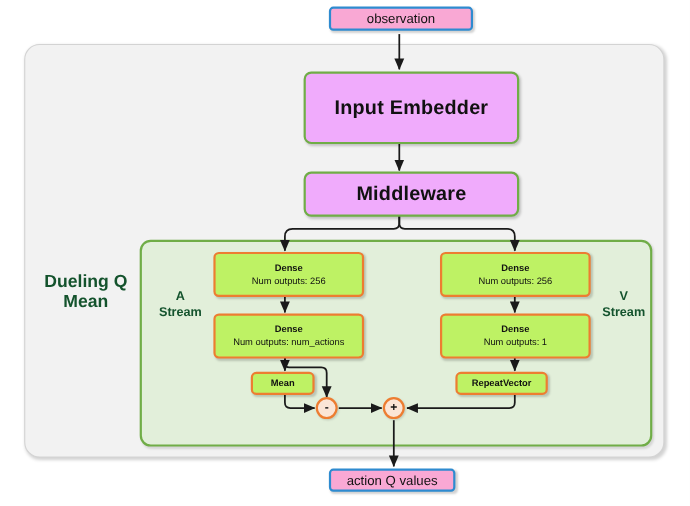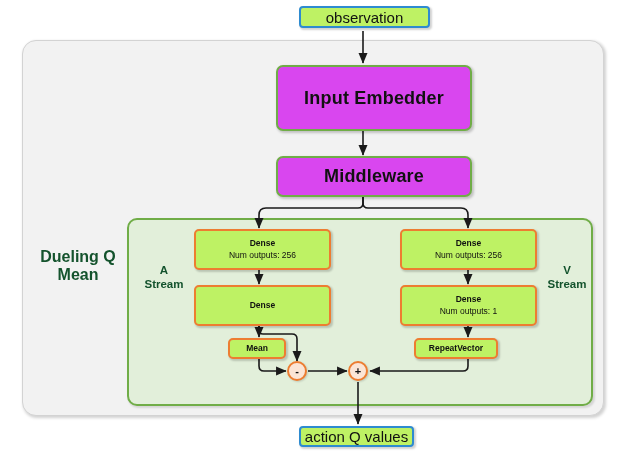--- a/index.html
+++ b/index.html
@@ -41,30 +41,30 @@
   }
   
   .panel-green {
     background: #e2efda;
     border: 2px solid #70ad47;
     border-radius: 10px;
     box-shadow: 1.5px 1.5px 2px rgba(0,0,0,0.12);
   }
   
   .box-blue {
-    background: #bef264;
+    background: #f9a8d4;
     border: 2px solid #2e8bd0;
     border-radius: 4px;
     box-shadow: 1.5px 1.5px 2px rgba(0,0,0,0.18);
-    font-size: 15px;
+    font-size: 12px;
     font-weight: 400;
   }
   
   .box-green {
-    background: #d946ef;
+    background: #f0abfc;
     border: 2px solid #70ad47;
     border-radius: 7px;
     box-shadow: 1.5px 1.5px 2.5px rgba(0,0,0,0.2);
     font-size: 18px;
     font-weight: bold;
     letter-spacing: 0.2px;
   }
   
   .box-orange {
     background: #bef264;
@@ -177,20 +177,21 @@
     <span>Middleware</span>
   </div>
 
   <div class="node box-orange" style="left:194px; top:229px; width:137px; height:41px;">
     <span class="title">Dense</span>
     <span class="sub">Num outputs: 256</span>
   </div>
 
   <div class="node box-orange" style="left:194px; top:285px; width:137px; height:41px;">
     <span class="title">Dense</span>
+    <span class="sub">Num outputs: num_actions</span>
   </div>
 
   <div class="node box-orange single" style="left:228px; top:338px; width:58px; height:21px;">
     <span class="title">Mean</span>
   </div>
 
   <div class="node box-orange" style="left:400px; top:229px; width:137px; height:41px;">
     <span class="title">Dense</span>
     <span class="sub">Num outputs: 256</span>
   </div>

